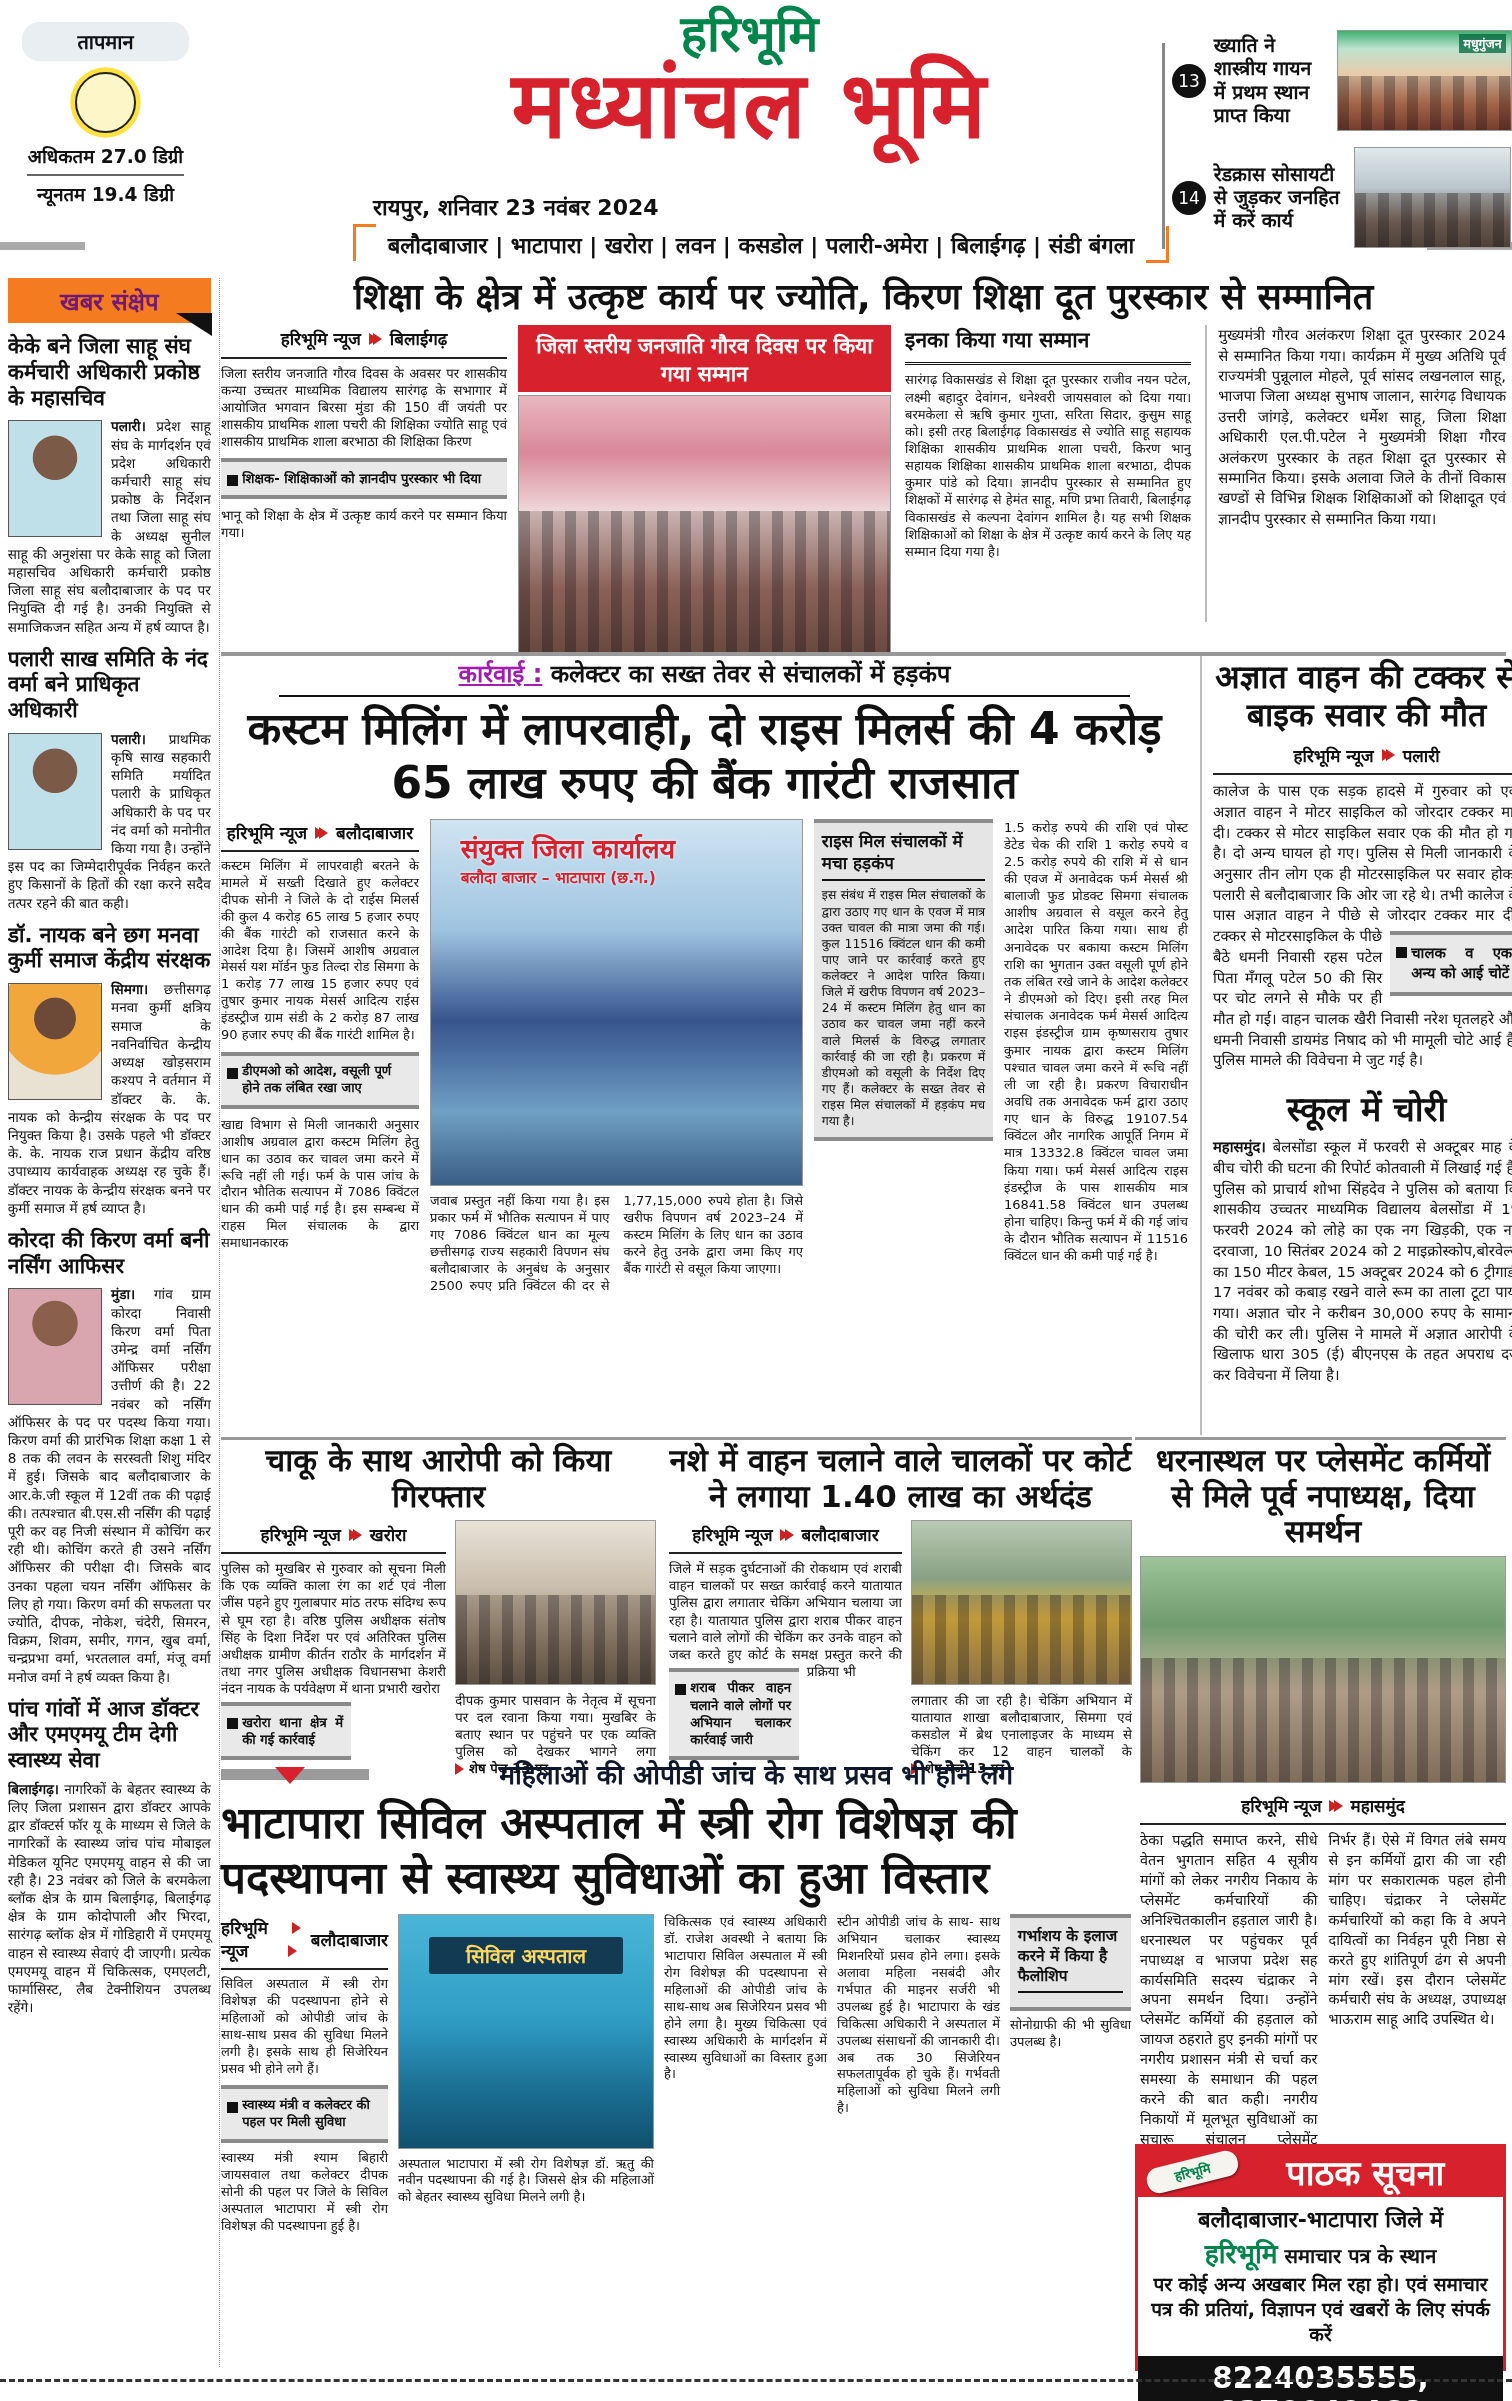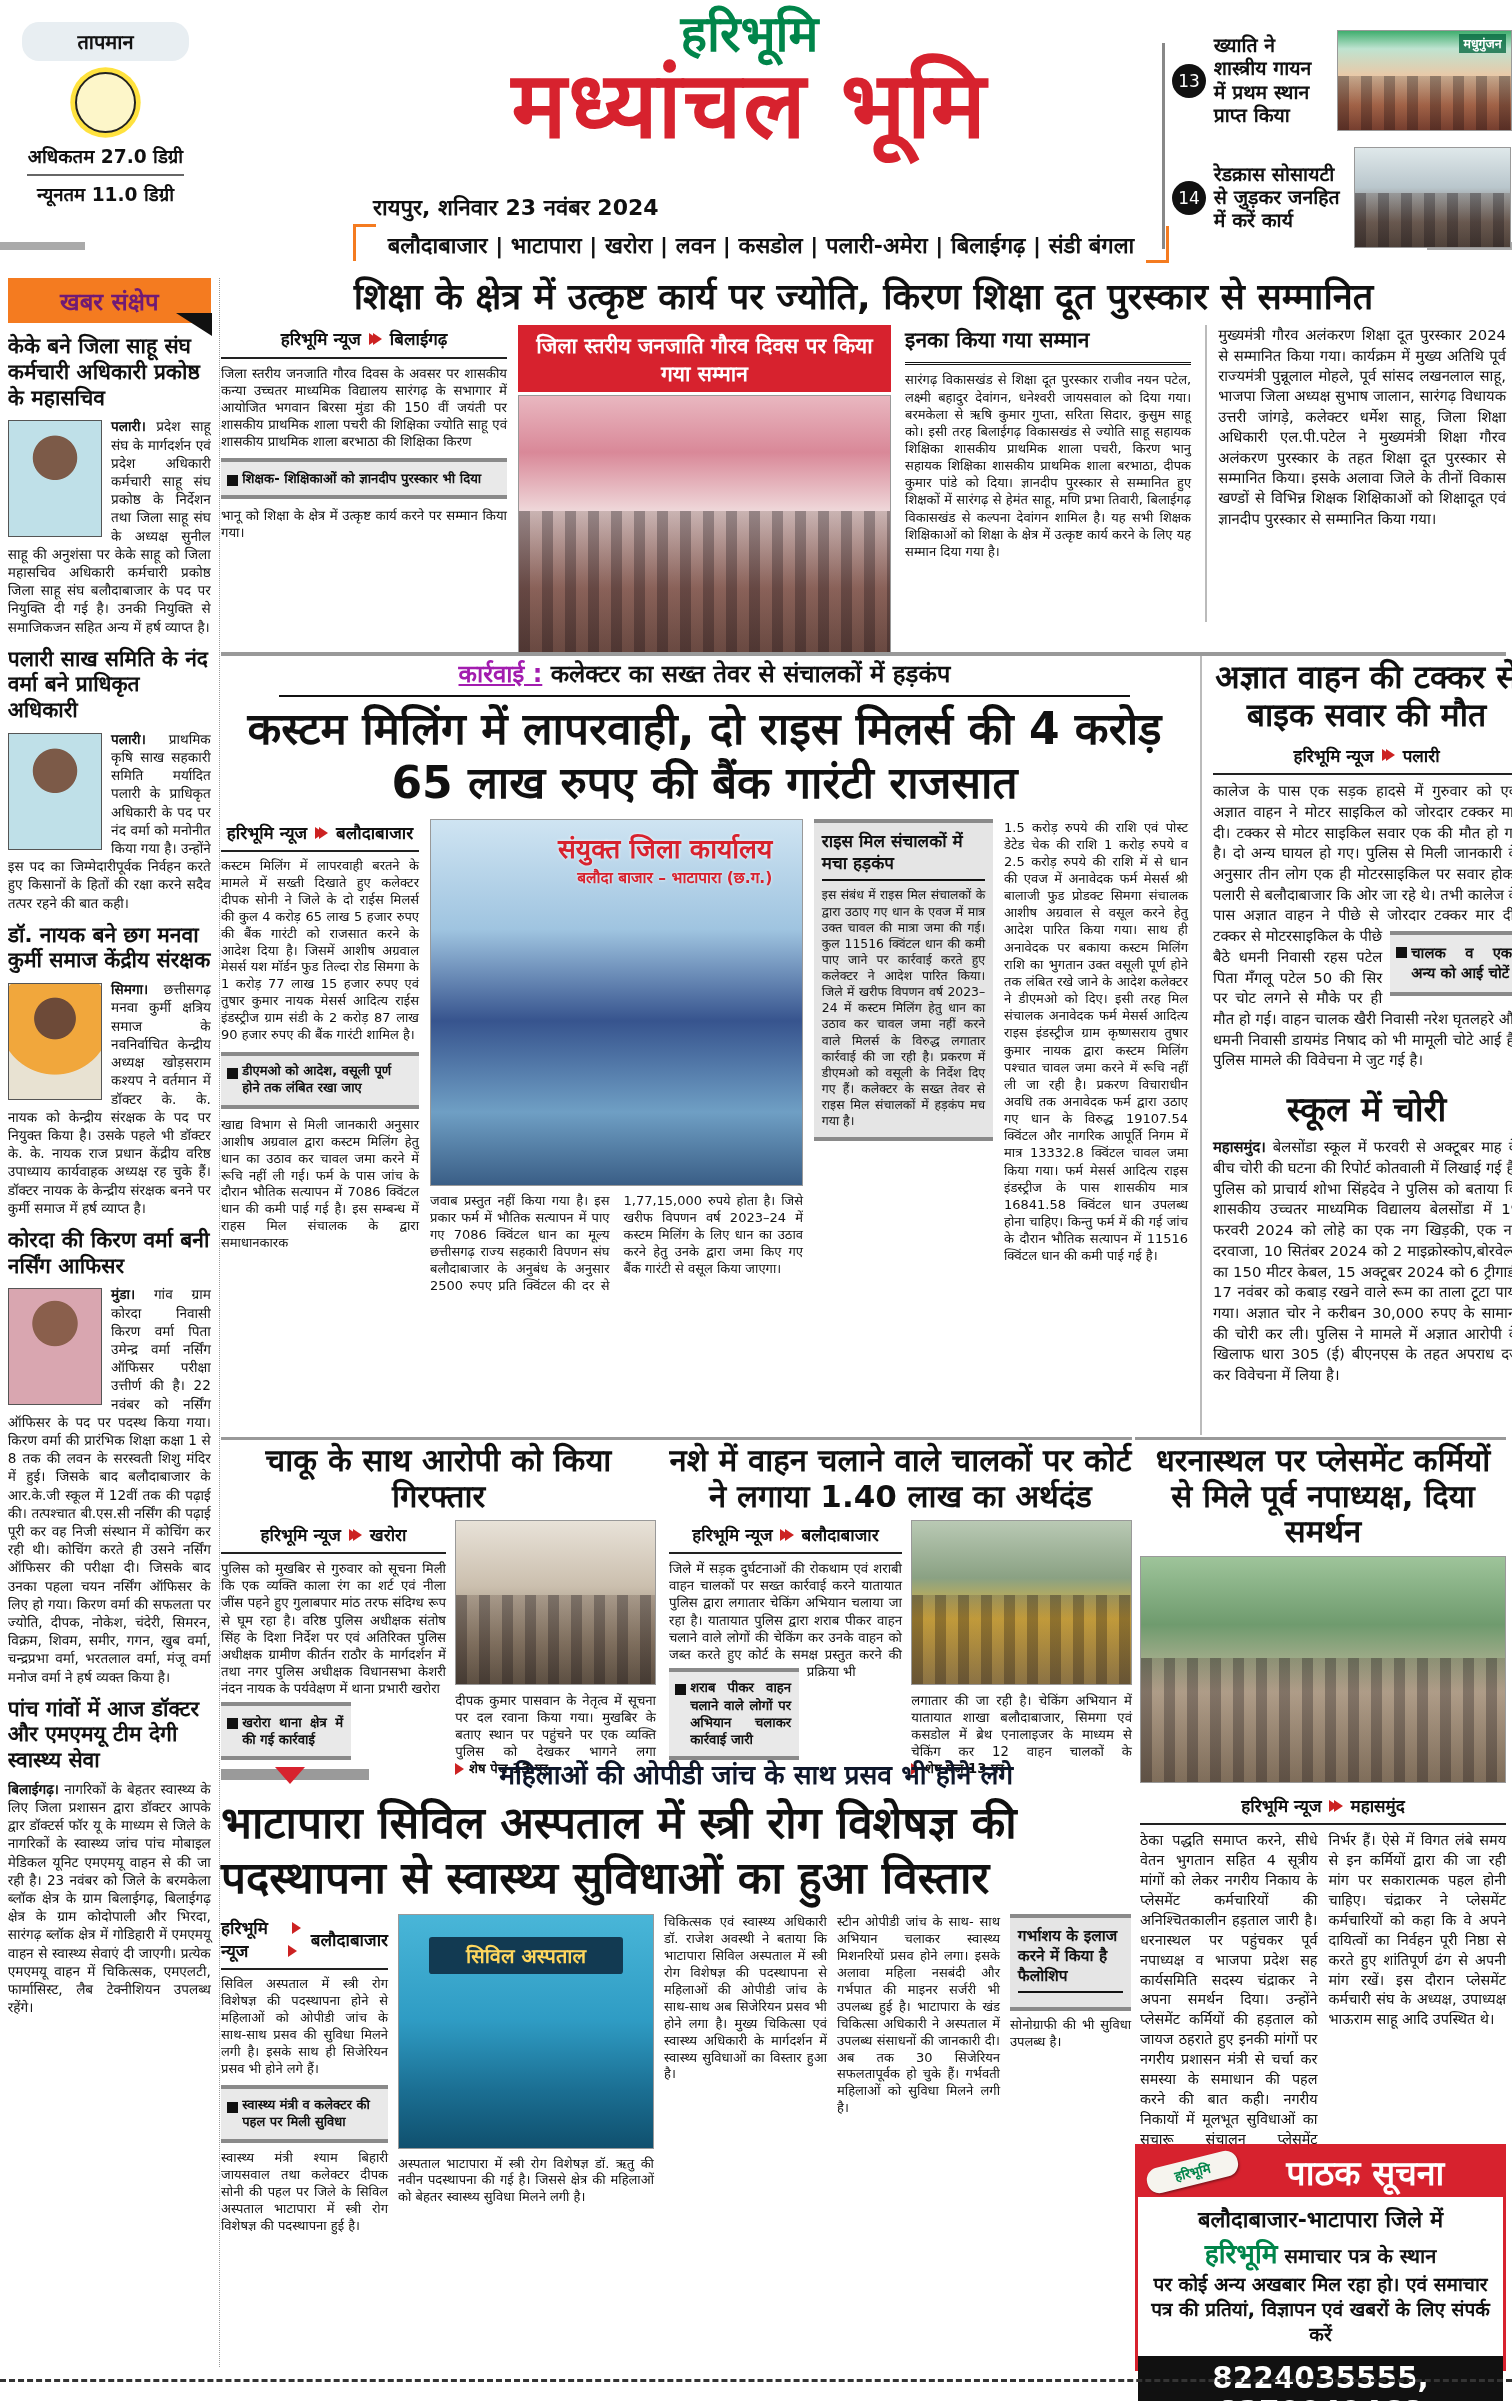--- a/index.html
+++ b/index.html
@@ -53,21 +53,21 @@
   .redbar{background:#d7222e;color:#fff;font-size:21px;font-weight:bold;text-align:center;
           padding:5.4px 3.1px;}
   .cont{font-weight:bold;display:inline-flex;align-items:center;gap:4.7px;}
   .photo{border:0.8px solid #999;position:relative;overflow:hidden;}
   .ph-stage{background:linear-gradient(180deg,#e9b7c0 0%,#d98898 22%,#efd8da 45%,#9a6b63 75%,#6e4a43 100%);}
   .ph-bldg{background:linear-gradient(180deg,#cfe4f2 0%,#9fc4e0 30%,#37548e 55%,#6f9fc4 80%,#3a5e86 100%);}
   .ph-hosp{background:linear-gradient(180deg,#49b6d8 0%,#2f9cc4 45%,#1b6f93 75%,#10506e 100%);}
   .ph-men{background:linear-gradient(180deg,#e8e2d8 0%,#cbbfae 40%,#8a7b68 75%,#5d5244 100%);}
   .ph-police{background:linear-gradient(180deg,#b9c9b4 0%,#8aa183 35%,#e3b63a 60%,#9b8148 100%);}
   .ph-crowd{background:linear-gradient(180deg,#9ec49a 0%,#6f9b6e 30%,#cbb9a1 60%,#8b7a64 100%);}
-  .bldg-sign{position:absolute;top:12.4px;left:8%;right:8%;text-align:right;color:#d7222e;
+  .bldg-sign{position:absolute;top:12.4px;left:8%;right:8%;text-align:left;color:#d7222e;
              font-weight:bold;text-shadow:0 0 3.1px #fff;}
   .hosp-sign{position:absolute;top:22px;left:12%;right:12%;background:#123a52;color:#ffd75e;
              text-align:center;font-weight:bold;font-size:20px;padding:4.7px 0;border-radius:3.1px;}
   .portrait{float:left;width:92px;height:115px;margin:3.1px 9.3px 4.7px 0;border:1.6px solid #555;
             background:radial-gradient(circle at 50% 32%, #7c5a48 0 24%, #bfe0e8 25% 100%);}
   .portrait::after{content:"";position:absolute;}
   
   #sidebar{left:7.8px;top:278px;width:203px;height:2089px;border-right:1.6px dotted #999;
            padding-right:7.8px;overflow:hidden;}
   .sb-badge{background:#f47b20;color:#701a75;font-size:24px;font-weight:bold;text-align:center;
@@ -144,21 +144,21 @@
 </head>
 <body>
 
 <div id="page">
 
   <div class="abs temp-box">
     <div class="temp-pill">तापमान</div>
     <div class="sun"></div>
     <div class="temp-line">अधिकतम 27.0 डिग्री</div>
     <div class="temp-div"></div>
-    <div class="temp-line">न्यूनतम 11.0 डिग्री</div>
+    <div class="temp-line">न्यूनतम 19.4 डिग्री</div>
   </div>
 
   <div class="abs logo-wrap">
     <div class="logo-top">हरिभूमि</div>
     <div class="logo-main">मध्यांचल भूमि</div>
   </div>
   <div class="abs dateline">रायपुर, शनिवार 23 नवंबर 2024</div>
 
   <div class="abs strip-bar" style="left:0;width:85px;"></div>
   <div class="abs strip-bar" style="right:0;width:85px;"></div>

